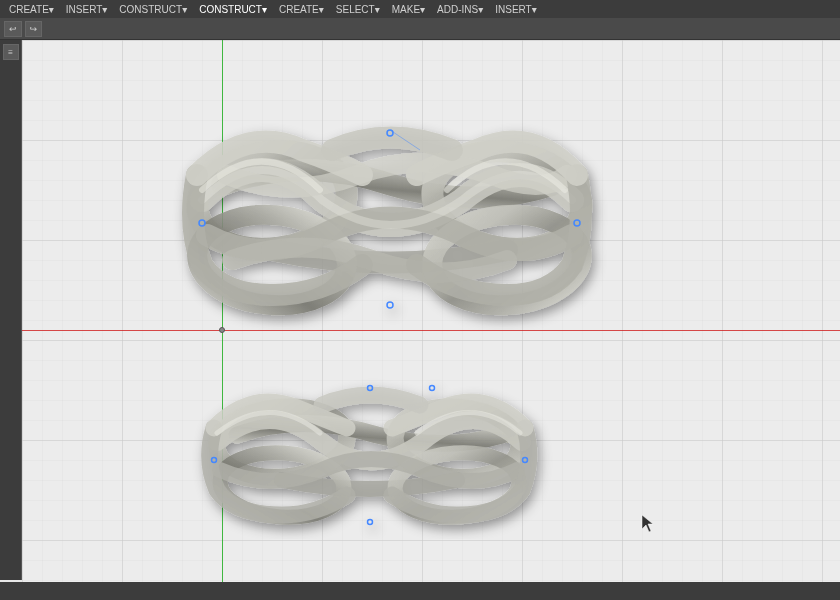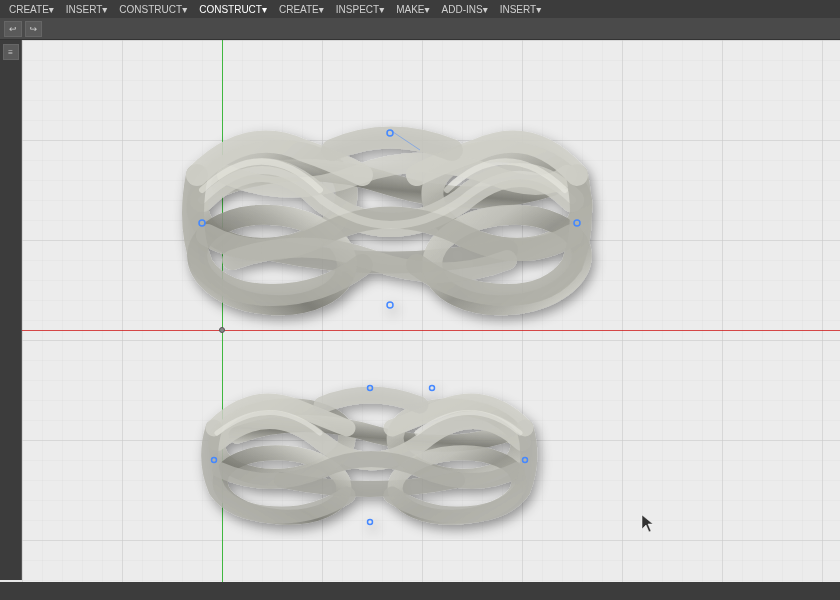--- a/index.html
+++ b/index.html
@@ -178,21 +178,21 @@
   </style>
 </head>
 <body>
 
 <div id="menu-bar">
   <div class="menu-item">CREATE▾</div>
   <div class="menu-item">INSERT▾</div>
   <div class="menu-item">CONSTRUCT▾</div>
   <div class="menu-item active">CONSTRUCT▾</div>
   <div class="menu-item">CREATE▾</div>
-  <div class="menu-item">INSPECT▾</div>
+  <div class="menu-item">SELECT▾</div>
   <div class="menu-item">MAKE▾</div>
   <div class="menu-item">ADD-INS▾</div>
   <div class="menu-item">INSERT▾</div>
 </div>
 
 <div id="toolbar">
   <div class="toolbar-btn">↩</div>
   <div class="toolbar-btn">↪</div>
 </div>
 

